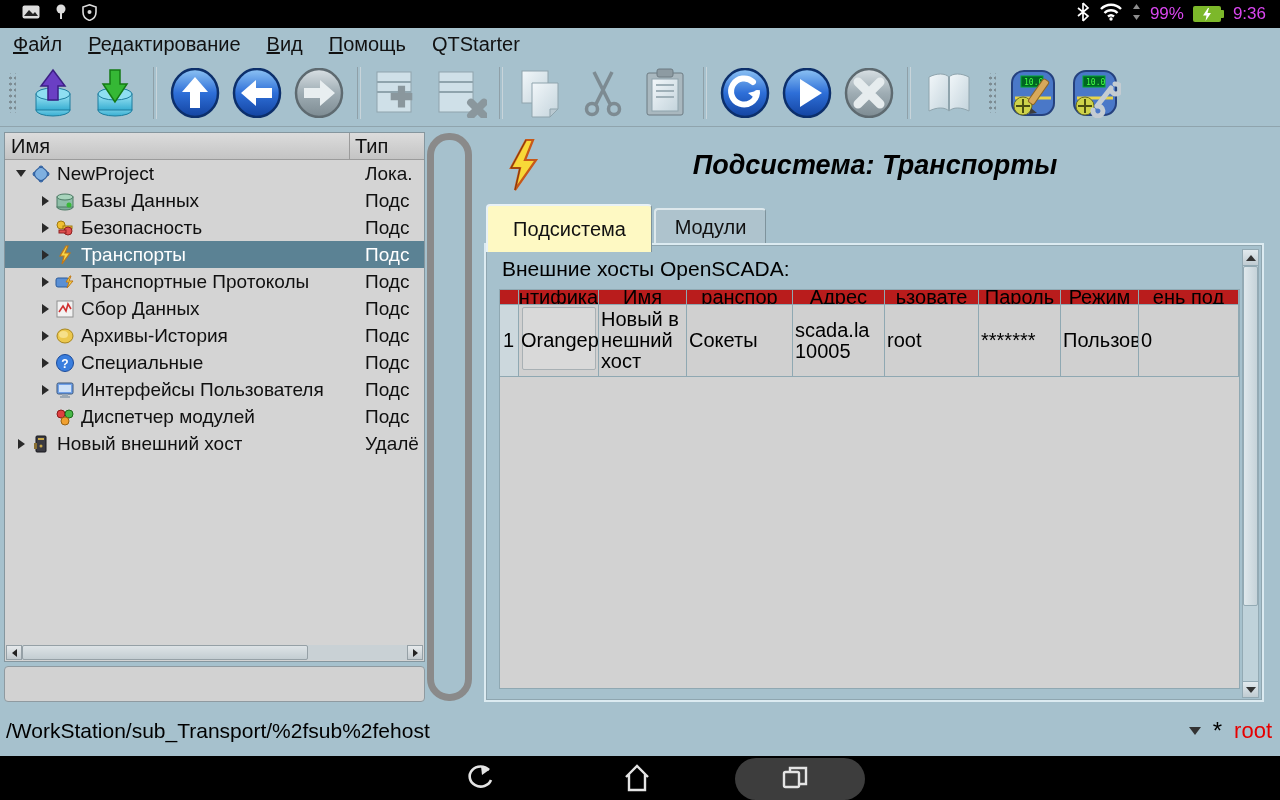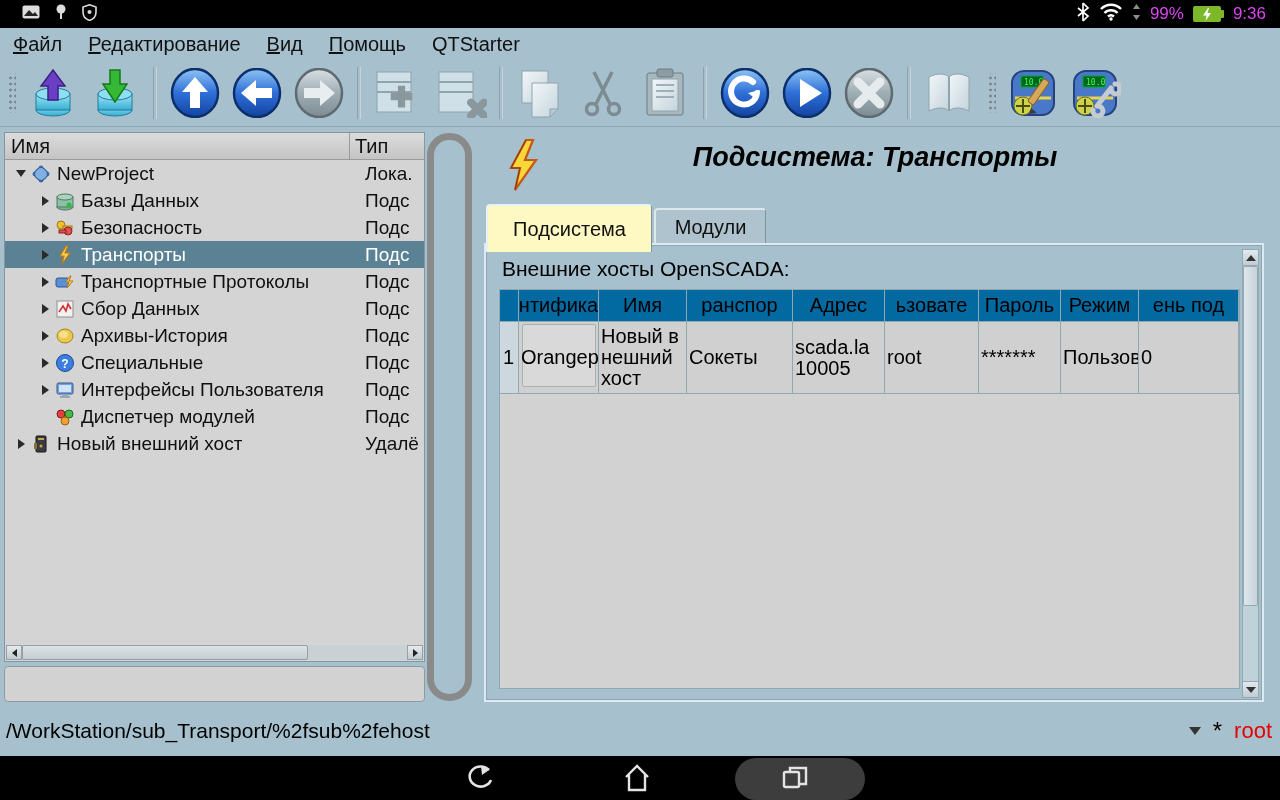--- a/index.html
+++ b/index.html
@@ -60,35 +60,35 @@
 
   
   #tree-field{left:4px;top:666px;width:421px;height:36px;background:#d2d2d2;border:1px solid #8f9aa0;
      border-radius:4px;box-sizing:border-box;}
 
   
   #splitter{left:427px;top:133px;width:45px;height:568px;border:7px solid #8a8a8a;border-radius:22px;box-sizing:border-box;}
 
   
   #right-panel{left:478px;top:132px;width:794px;height:572px;}
-  #panel-title{position:absolute;left:0;top:10px;width:100%;text-align:center;font-size:27px;font-weight:bold;font-style:italic;color:#000;}
+  #panel-title{position:absolute;left:0;top:18px;width:100%;text-align:center;font-size:27px;font-weight:bold;font-style:italic;color:#000;}
   #bolt-big{position:absolute;left:26px;top:6px;}
   .tab{position:absolute;box-sizing:border-box;font-size:20px;color:#111;display:flex;align-items:center;justify-content:center;
        border:1px solid #7e939c;border-bottom:none;border-radius:4px 4px 0 0;}
   #tab-0{left:8px;top:72px;width:166px;height:48px;background:#fef9c3;border-top:2px solid #e8f2f6;border-left:2px solid #e8f2f6;z-index:2;}
   #tab-1{left:176px;top:76px;width:112px;height:36px;background:#aec3cd;border-top:2px solid #dde8ec;border-left:2px solid #dde8ec;}
   #tab-frame{position:absolute;left:6px;top:111px;width:780px;height:459px;box-sizing:border-box;
       border:2px solid #dcebf1;outline:1px solid #8fa6b0;outline-offset:-3px;background:#a6c1cd;z-index:1;}
   #hosts-caption{position:absolute;left:16px;top:12px;font-size:21px;color:#000;}
 
   
   #hosts-table{position:absolute;left:13px;top:44px;width:741px;height:400px;background:#d2d2d2;border:1px solid #8fa8b2;box-sizing:border-box;}
   .trow{display:flex;}
   .th,.td{box-sizing:border-box;border-right:1px solid #8fa8b2;overflow:hidden;}
-  .th{background:#0369a1;height:32px;font-size:20px;color:#000;display:flex;align-items:center;justify-content:center;white-space:nowrap;border-bottom:1px solid #8fa8b2;}
+  .th{background:#b91c1c;height:15px;font-size:20px;color:#000;display:flex;align-items:center;justify-content:center;white-space:nowrap;border-bottom:1px solid #8fa8b2;}
   .td{background:#d0d0d0;height:72px;font-size:20px;color:#000;display:flex;align-items:center;border-bottom:1px solid #8fa8b2;padding-left:2px;white-space:pre-line;line-height:1.05;}
   .w-num{width:19px;flex:none;}
   .w-id{width:80px;flex:none;}
   .w-name{width:88px;flex:none;}
   .w-tr{width:106px;flex:none;}
   .w-addr{width:92px;flex:none;}
   .w-user{width:94px;flex:none;}
   .w-pass{width:82px;flex:none;}
   .w-mode{width:78px;flex:none;}
   .w-lev{width:100px;flex:none;}

